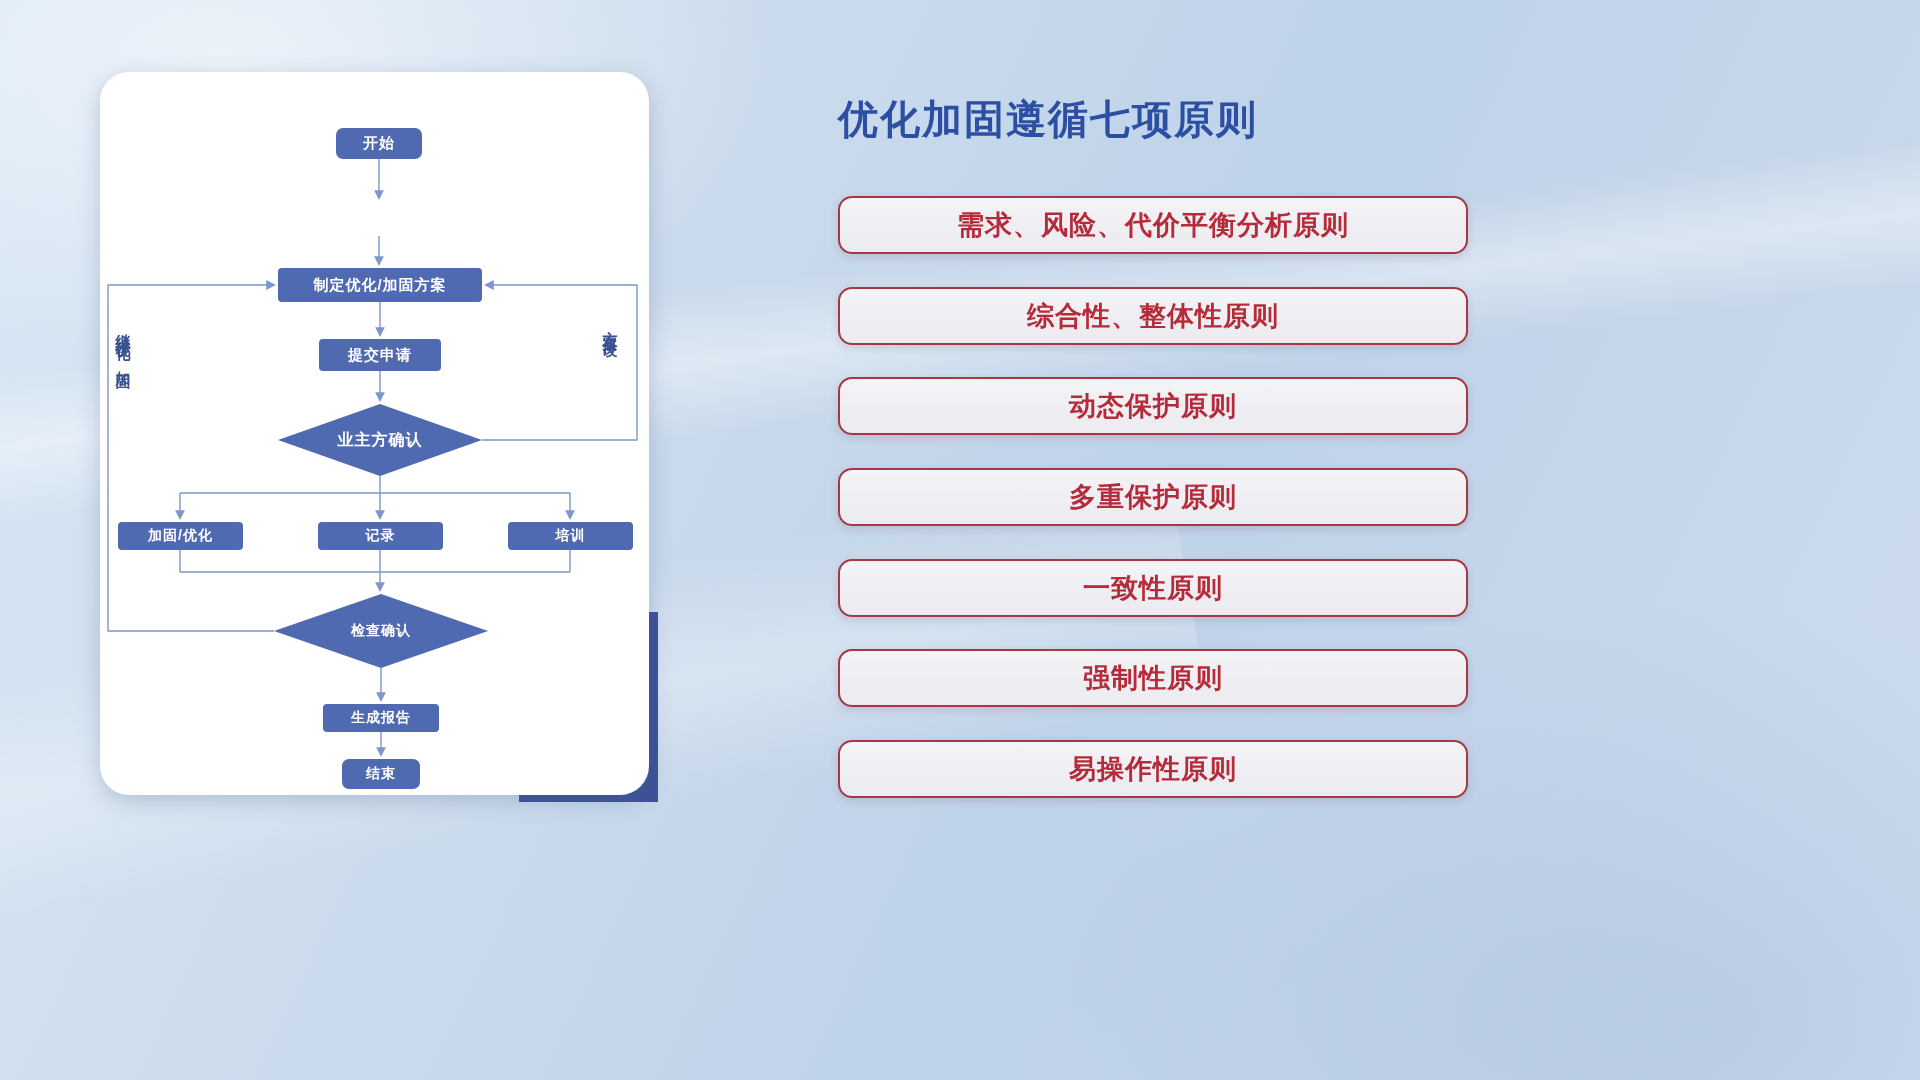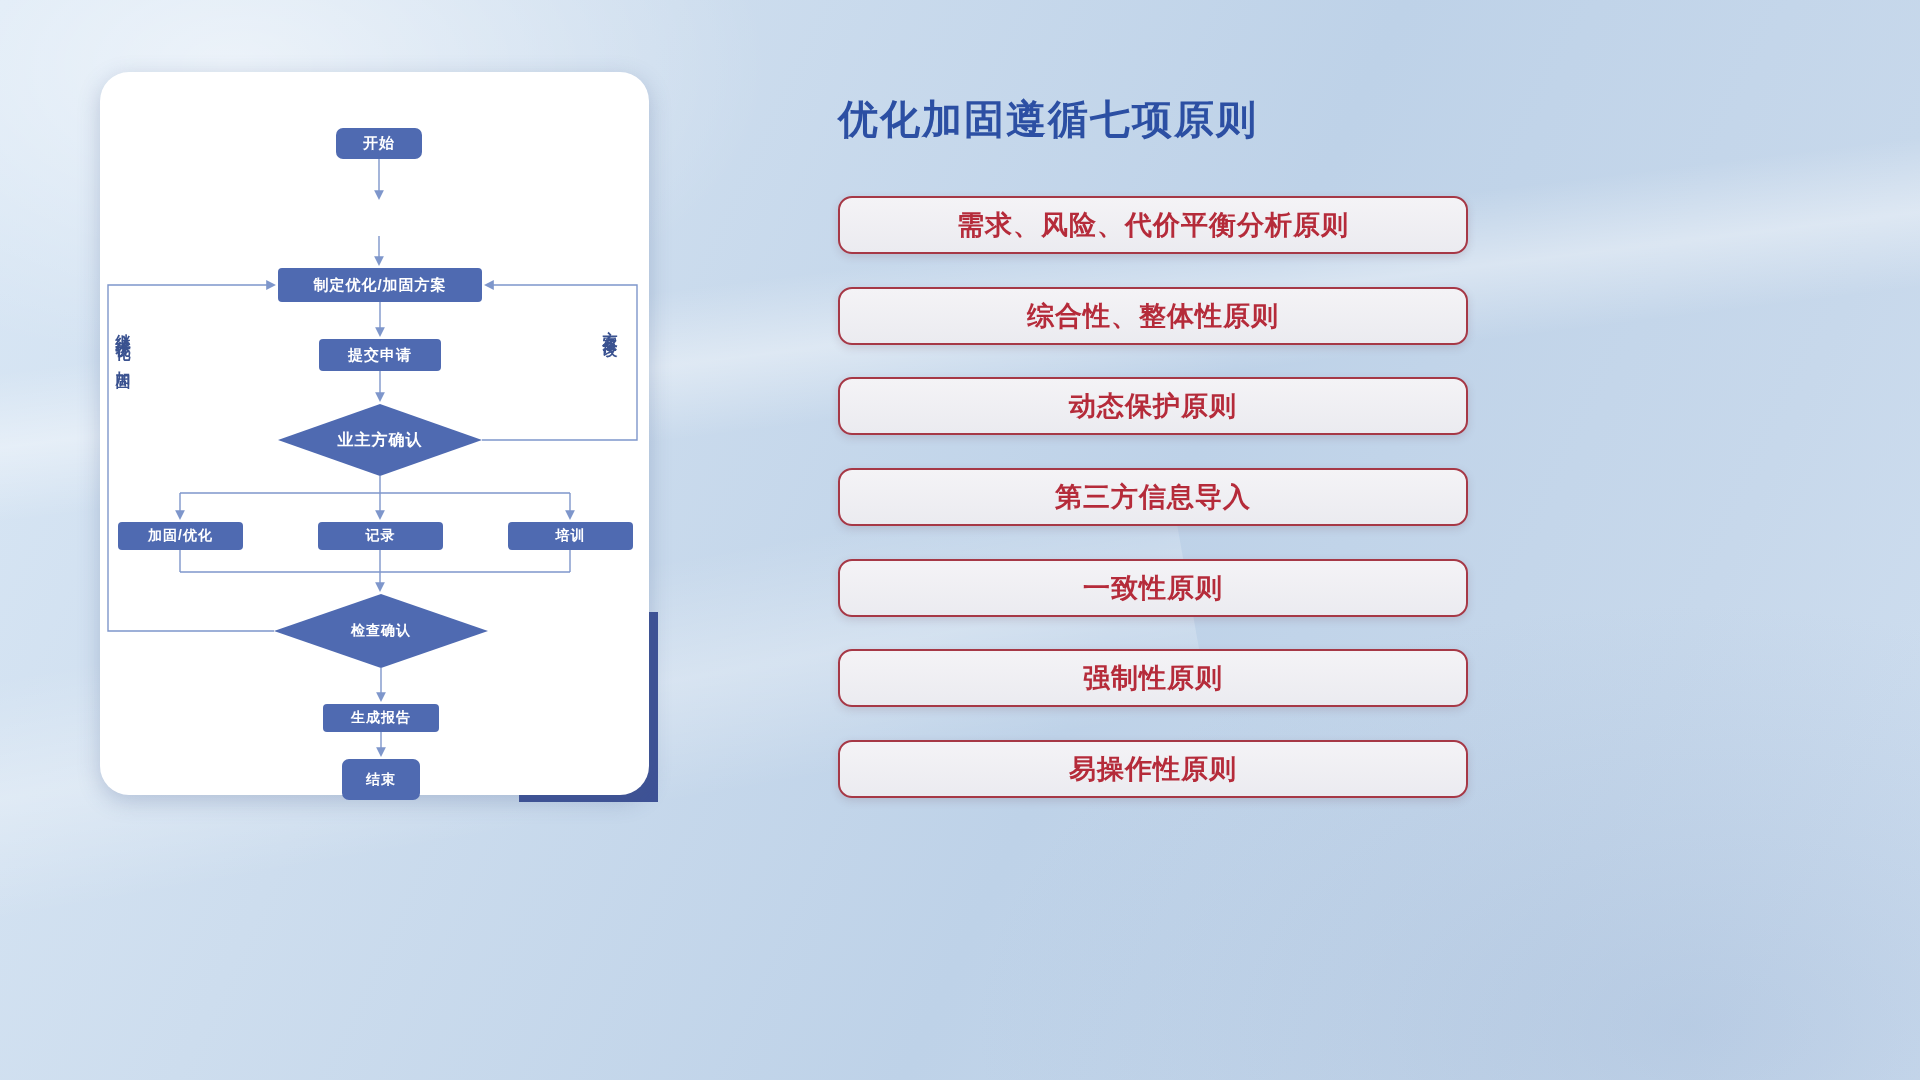--- a/index.html
+++ b/index.html
@@ -37,21 +37,21 @@
   .n-plan   { left:178px; top:196px; width:204px; height:34px; border-radius:4px; }
   .n-submit { left:219px; top:267px; width:122px; height:32px; border-radius:4px; }
   .n-confirm{ left:178px; top:332px; width:204px; height:72px; font-size:16px;
               clip-path:polygon(50% 0,100% 50%,50% 100%,0 50%); }
   .n-harden { left:18px;  top:450px; width:125px; height:28px; border-radius:4px; font-size:14px; }
   .n-record { left:218px; top:450px; width:125px; height:28px; border-radius:4px; font-size:14px; }
   .n-train  { left:408px; top:450px; width:125px; height:28px; border-radius:4px; font-size:14px; }
   .n-check  { left:174px; top:522px; width:214px; height:74px; font-size:14px;
               clip-path:polygon(50% 0,100% 50%,50% 100%,0 50%); }
   .n-report { left:223px; top:632px; width:116px; height:28px; border-radius:4px; font-size:14px; }
-  .n-end    { left:242px; top:687px; width:78px;  height:41px; border-radius:7px; font-size:14px; }
+  .n-end    { left:242px; top:687px; width:78px;  height:30px; border-radius:7px; font-size:14px; }
 
   .vlabel{
     position:absolute; writing-mode:vertical-lr; text-orientation:upright;
     color:#3a5290; font-weight:700; font-size:15px; letter-spacing:4px; line-height:1;
   }
   .vl-left { left:16px;  top:250px; }
   .vl-right{ left:503px; top:246px; }
 
   
   .p-title{
@@ -124,18 +124,18 @@
 
     <div class="vlabel vl-left">继续优化/加固</div>
     <div class="vlabel vl-right">方案修改</div>
   </div>
 
   <div>
     <div class="p-title">优化加固遵循七项原则</div>
     <div class="principle p1">需求、风险、代价平衡分析原则</div>
     <div class="principle p2">综合性、整体性原则</div>
     <div class="principle p3">动态保护原则</div>
-    <div class="principle p4">第三方信息导入</div>
+    <div class="principle p4">多重保护原则</div>
     <div class="principle p5">一致性原则</div>
     <div class="principle p6">强制性原则</div>
     <div class="principle p7">易操作性原则</div>
   </div>
 </div>
 
 </body></html>

